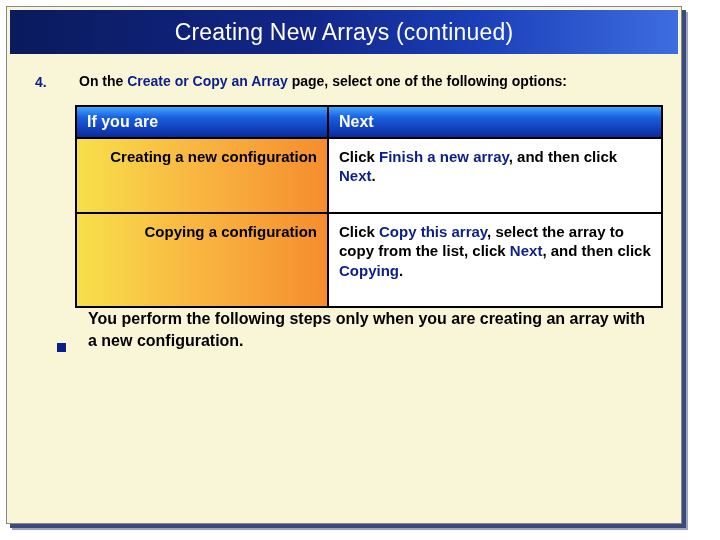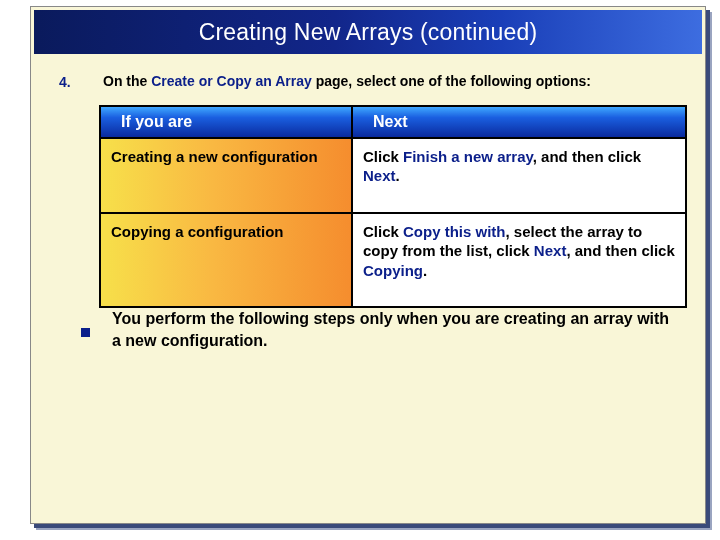--- a/index.html
+++ b/index.html
@@ -5,21 +5,21 @@
   * { margin: 0; padding: 0; box-sizing: border-box; }
   body {
     width: 720px;
     height: 540px;
     background: #fff;
     font-family: Arial, Helvetica, sans-serif;
     position: relative;
   }
   .slide {
     position: absolute;
-    left: 30px;
+    left: 6px;
     top: 6px;
     width: 676px;
     height: 518px;
     background: #f9f6d7;
     border: 1px solid #888;
     box-shadow: 4px 4px 0 #3a4a7a, 6px 6px 0 #9aa4c0;
   }
   .title-bar {
     margin: 3px 3px 0 3px;
     height: 44px;
@@ -67,52 +67,53 @@
   table {
     width: 100%;
     border-collapse: collapse;
     background: #fff;
   }
   th {
     text-align: left;
     font-size: 16px;
     font-weight: bold;
     color: #fff;
-    padding: 6px 10px 6px 20px;
+    padding: 6px 10px 6px 10px;
     border: 2px solid #000;
     background: linear-gradient(to bottom, #3fa8ff 0%, #1a5fe0 35%, #0a2a9e 100%);
   }
   td {
     border: 2px solid #000;
     padding: 8px 10px 26px 10px;
     font-size: 15px;
     font-weight: bold;
     color: #000;
     vertical-align: top;
     line-height: 1.3;
   }
   td.left-col {
     width: 43%;
     background: linear-gradient(to right, #f7e04a 0%, #f9b842 45%, #f58d2e 100%);
+    text-align: right;
   }
   td.right-col {
     width: 57%;
     background: #fff;
   }
   td .kw {
     color: #0b1f8a;
   }
   .note-label {
     margin: 30px 0 10px 6px;
     font-size: 16px;
     color: #000;
   }
   .note-row {
     display: flex;
-    align-items: center;
+    align-items: flex-end;
     gap: 22px;
     margin-left: 22px;
     margin-right: 0;
   }
   .bullet {
     width: 9px;
     height: 9px;
     background: #0b1f8a;
     flex-shrink: 0;
     margin-top: 6px;
@@ -153,21 +154,21 @@
         <tbody>
           <tr>
             <td class="left-col">Creating a new configuration</td>
             <td class="right-col">
               <span>Click </span><span class="kw">Finish a new array</span><span>, and then click </span><span class="kw">Next</span><span>.</span>
             </td>
           </tr>
           <tr>
             <td class="left-col">Copying a configuration</td>
             <td class="right-col">
-              <span>Click </span><span class="kw">Copy this with</span><span>, select the array to copy from the list, click </span><span class="kw">Next</span><span>, and then click </span><span class="kw">Copying</span><span>.</span>
+              <span>Click </span><span class="kw">Copy this array</span><span>, select the array to copy from the list, click </span><span class="kw">Next</span><span>, and then click </span><span class="kw">Copying</span><span>.</span>
             </td>
           </tr>
         </tbody>
       </table>
     </div>
 
 
     <div class="note-row">
       <div class="bullet"></div>
       <div class="note-text">You perform the following steps only when you are creating an array with a new configuration.</div>

